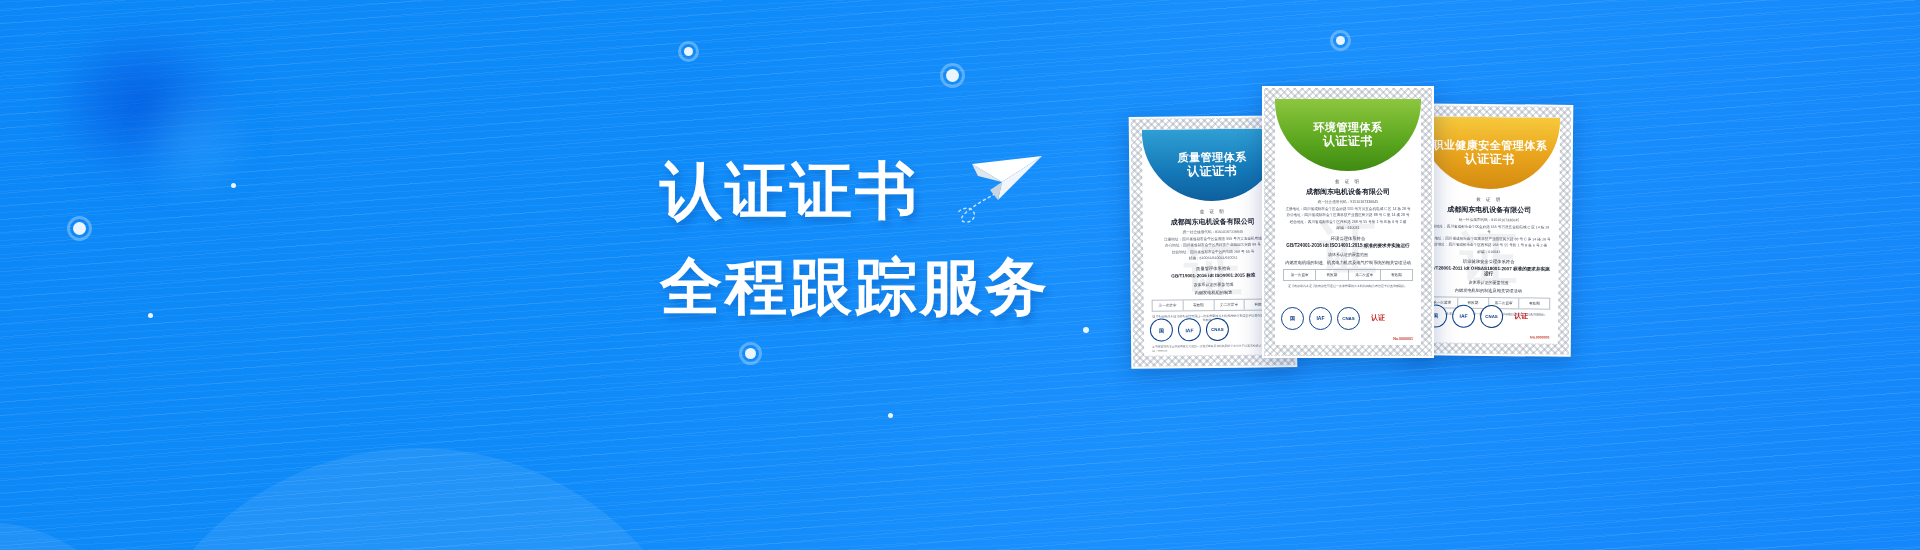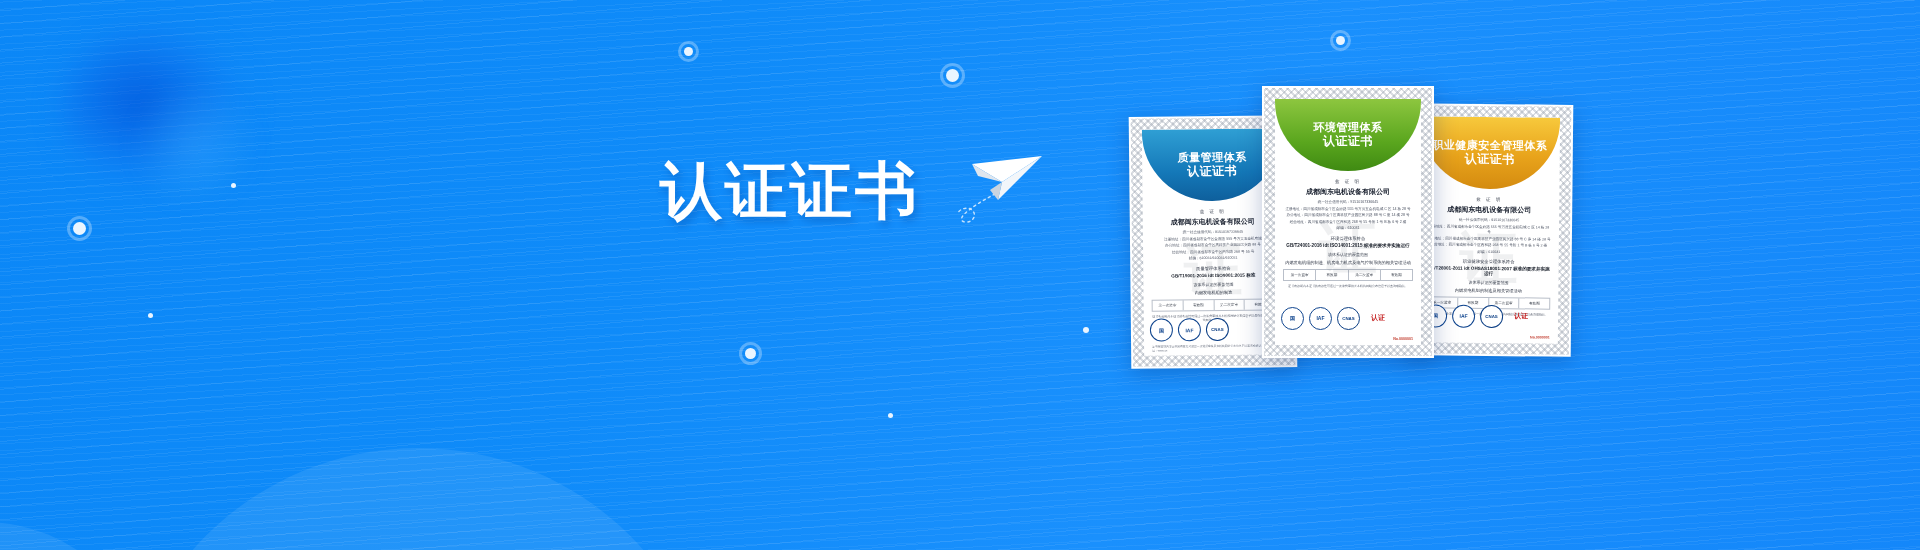--- a/index.html
+++ b/index.html
@@ -171,20 +171,21 @@
   <div class="dot" style="left:1336px;top:36px;width:9px;height:9px;"></div>
   <div class="dot plain" style="left:231px;top:183px;width:5px;height:5px;"></div>
   <div class="dot" style="left:73px;top:222px;width:13px;height:13px;"></div>
   <div class="dot plain" style="left:148px;top:313px;width:5px;height:5px;"></div>
   <div class="dot" style="left:745px;top:348px;width:11px;height:11px;"></div>
   <div class="dot plain" style="left:1083px;top:327px;width:6px;height:6px;"></div>
   <div class="dot plain" style="left:888px;top:413px;width:5px;height:5px;"></div>
 
   <div class="headline">
     <span class="line">认证证书</span>
+    <span class="line">全程跟踪服务</span>
   </div>
 
   <svg class="trail" viewBox="0 0 58 40">
     <path d="M55 2 C40 10, 24 18, 14 26 C6 32, 4 37, 10 38 C17 39, 22 32, 18 27 C14 22, 5 24, 2 30" fill="none" stroke="rgba(255,255,255,0.75)" stroke-width="1.4" stroke-dasharray="2.2 3.4" stroke-linecap="round"></path>
   </svg>
 
   <svg class="plane" viewBox="0 0 76 62">
     <path d="M4 14 L74 6 L34 32 Z" fill="#ffffff"></path>
     <path d="M4 14 L34 32 L10 26 Z" fill="#dfe6ee"></path>
     <path d="M34 32 L74 6 L30 50 Z" fill="#f2f6fa"></path>

